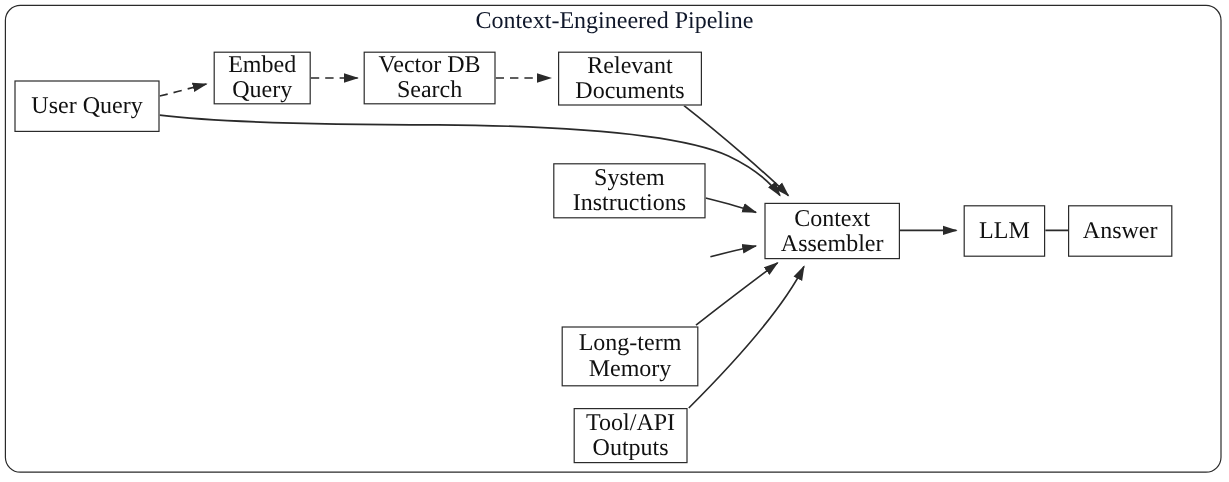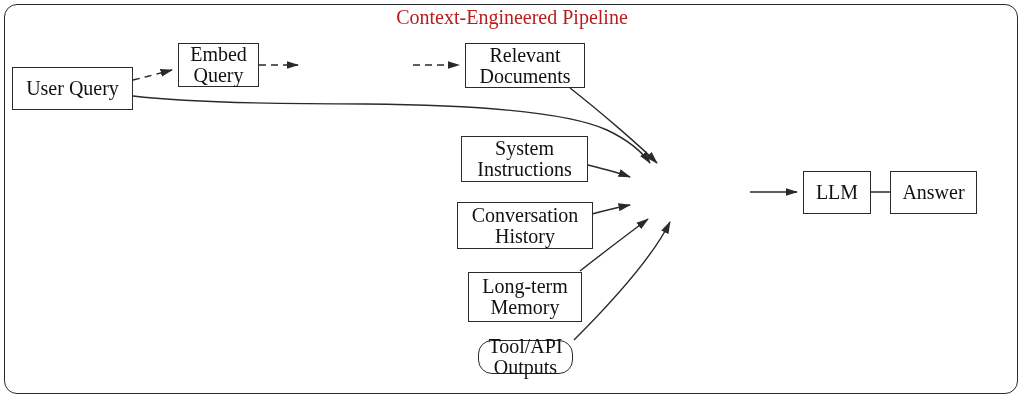--- a/index.html
+++ b/index.html
@@ -27,21 +27,21 @@
     background: transparent;
   }
   .diagram-title {
     position: absolute;
     left: 0;
     top: 6px;
     width: 100%;
     text-align: center;
     font-size: 20px;
     line-height: 22px;
-    color: #b91c1c;
+    color: #0f172a;
   }
   .edges {
     position: absolute;
     left: 0;
     top: 0;
     width: 1024px;
     height: 402px;
     pointer-events: none;
   }
   .edge {
@@ -95,34 +95,36 @@
     <path class="edge" d="M 574 340 C 612 302, 653 256, 670 222" marker-end="url(#arrow)"></path>
     <path class="edge" d="M 750 192 L 797 192" marker-end="url(#arrow)"></path>
     <path class="edge" d="M 871 192 L 917 192" marker-end="url(#arrow)"></path>
   </svg>
 
   <div class="node" style="left:178px; top:43px;  width:81px;  height:44px;">Embed
 Query</div>
 
   <div class="node" style="left:12px;  top:67px;  width:121px; height:43px;">User Query</div>
 
+  <div class="node" style="left:303px; top:43px;  width:110px; height:44px;">Vector DB
+Search</div>
 
   <div class="node" style="left:465px; top:43px;  width:120px; height:45px;">Relevant
 Documents</div>
 
   <div class="node" style="left:461px; top:136px; width:127px; height:46px;">System
 Instructions</div>
 
-  <div class="node" style="left:457px; top:202px; width:136px; height:47px;">Conversation
-History</div>
 
   <div class="node" style="left:468px; top:272px; width:114px; height:50px;">Long-term
 Memory</div>
 
-  <div class="node" style="left:478px; top:340px; width:95px;  height:34px;border-radius:14px;">Tool/API
+  <div class="node" style="left:478px; top:340px; width:95px;  height:46px;">Tool/API
 Outputs</div>
 
+  <div class="node" style="left:637px; top:169px; width:113px; height:47px;">Context
+Assembler</div>
 
   <div class="node" style="left:803px; top:171px; width:68px;  height:43px;text-align:right;">LLM</div>
 
   <div class="node" style="left:890px; top:171px; width:87px;  height:43px;">Answer</div>
 
 </div>
 
 </body></html>

